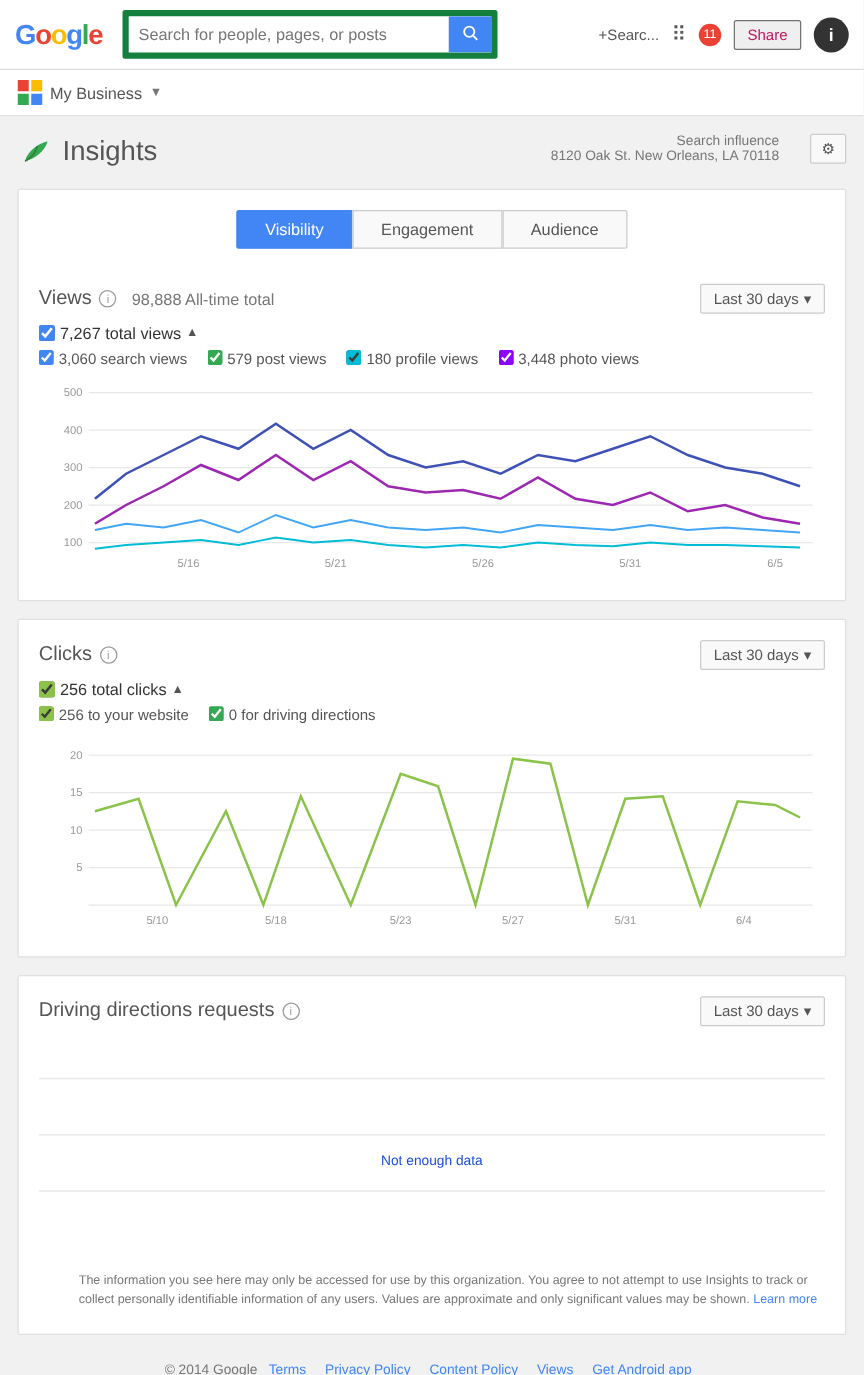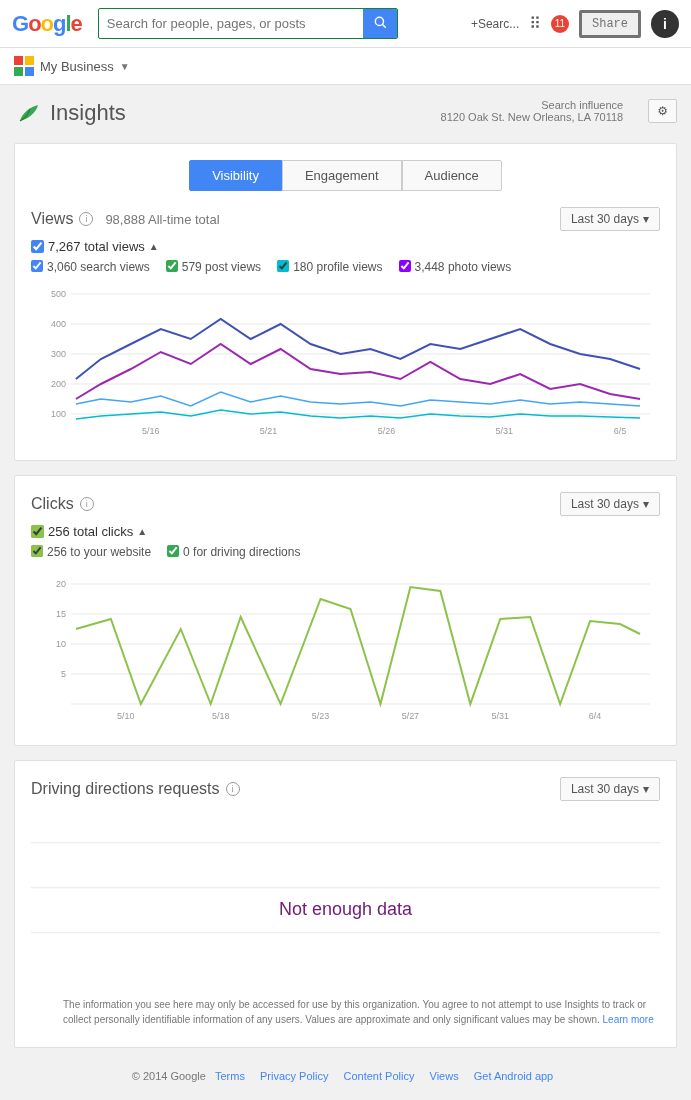--- a/index.html
+++ b/index.html
@@ -5,28 +5,28 @@
     * { box-sizing: border-box; margin: 0; padding: 0; }
     body { font-family: Arial, sans-serif; background: #f1f1f1; color: #333; font-size: 13px; width: 691px; }
 
     
     .header { background: #fff; border-bottom: 1px solid #ddd; padding: 8px 12px; display: flex; align-items: center; gap: 10px; }
     .google-logo { display: flex; align-items: center; font-size: 22px; font-weight: bold; letter-spacing: -1px; margin-right: 6px; }
     .g-blue { color: #4285F4; }
     .g-red { color: #EA4335; }
     .g-yellow { color: #FBBC05; }
     .g-green { color: #34A853; }
-    .search-bar { flex: 1; max-width: 300px; border: 1px solid #15803d; border-radius: 2px; display: flex; align-items: center; overflow: hidden; }
+    .search-bar { flex: 1; max-width: 300px; border: 5px solid #15803d; border-radius: 2px; display: flex; align-items: center; overflow: hidden; }
     .search-bar input { border: none; outline: none; padding: 6px 8px; font-size: 13px; width: 100%; }
     .search-btn { background: #4285F4; border: none; padding: 6px 10px; cursor: pointer; color: white; font-size: 14px; }
     .header-right { display: flex; align-items: center; gap: 10px; margin-left: auto; }
     .header-link { color: #555; font-size: 12px; }
     .apps-icon { font-size: 16px; color: #555; cursor: pointer; }
     .notif-badge { background: #EA4335; color: white; border-radius: 50%; width: 18px; height: 18px; font-size: 10px; display: flex; align-items: center; justify-content: center; }
-    .share-btn { border: 3px solid #737373; padding: 4px 10px; border-radius: 2px; font-size: 12px; color: #737373; cursor: pointer; font-family: Liberation Mono, monospace; }
+    .share-btn { border: 1px solid #737373; padding: 4px 10px; border-radius: 2px; font-size: 12px; color: #be185d; cursor: pointer; }
     .avatar { width: 28px; height: 28px; border-radius: 50%; background: #333; color: white; display: flex; align-items: center; justify-content: center; font-size: 14px; font-weight: bold; }
 
     
     .sub-header { background: #fff; border-bottom: 1px solid #e0e0e0; padding: 8px 14px; display: flex; align-items: center; gap: 6px; }
     .sub-header-label { color: #555; font-size: 13px; }
     .dropdown-arrow { color: #777; font-size: 10px; }
 
     
     .page-content { padding: 10px 14px; }
 
@@ -36,21 +36,21 @@
     .insights-title { font-size: 22px; color: #555; font-weight: 300; }
     .insights-right { text-align: right; }
     .search-influence-label { font-size: 11px; color: #777; }
     .address-label { font-size: 11px; color: #777; }
     .settings-btn { border: 1px solid #ccc; background: #f9f9f9; border-radius: 2px; padding: 4px 8px; cursor: pointer; font-size: 12px; color: #555; margin-left: 8px; }
 
     
     .card { background: #fff; border: 1px solid #e0e0e0; border-radius: 2px; margin-bottom: 14px; padding: 16px; }
 
     
-    .tabs-row { display: flex; justify-content: center; gap: 0; margin-bottom: 16px; }
+    .tabs-row { display: flex; justify-content: center; gap: 0; margin-bottom: 28px; }
     .tab { padding: 7px 22px; font-size: 13px; border: 1px solid #ccc; cursor: pointer; color: #555; background: #f9f9f9; }
     .tab.active { background: #4285F4; color: white; border-color: #4285F4; }
     .tab:first-child { border-radius: 2px 0 0 2px; }
     .tab:last-child { border-radius: 0 2px 2px 0; }
 
     
     .section-header { display: flex; align-items: center; justify-content: space-between; margin-bottom: 8px; }
     .section-title { font-size: 16px; color: #555; font-weight: 400; display: flex; align-items: center; gap: 6px; }
     .info-icon { width: 14px; height: 14px; border: 1px solid #999; border-radius: 50%; display: inline-flex; align-items: center; justify-content: center; font-size: 9px; color: #999; cursor: pointer; }
     .all-time { color: #777; font-size: 13px; margin-left: 6px; }
@@ -64,21 +64,21 @@
 
     .sub-stats-row { display: flex; align-items: center; gap: 16px; margin-bottom: 10px; flex-wrap: wrap; }
     .sub-stat { display: flex; gap: 4px; font-size: 12px; color: #555; }
 
     
     .chart-area { width: 100%; height: 160px; position: relative; }
     .chart-svg { width: 100%; height: 100%; }
     .clicks-chart-area { width: 100%; height: 160px; position: relative; }
 
     
-    .no-data { text-align: right; color: #701a75; font-size: 18px; padding: 60px 0 40px 0; min-height: 120px; display: flex; align-items: center; justify-content: center; }
+    .no-data { text-align: right; color: #1d4ed8; font-size: 11px; padding: 60px 0 40px 0; min-height: 120px; display: flex; align-items: center; justify-content: center; }
 
     
     .footer-disclaimer { font-size: 10px; color: #777; padding: 8px 0 4px 0; line-height: 1.5; margin-left: 32px; }
     .footer-disclaimer a { color: #4285F4; text-decoration: none; }
     .footer-links { text-align: center; font-size: 11px; color: #777; padding: 8px 0 4px 0; }
     .footer-links a { color: #4285F4; text-decoration: none; margin: 0 6px; }
 
     
     .grid-line { stroke: #e8e8e8; stroke-width: 1; }
     .axis-label { fill: #999; font-size: 9px; }

